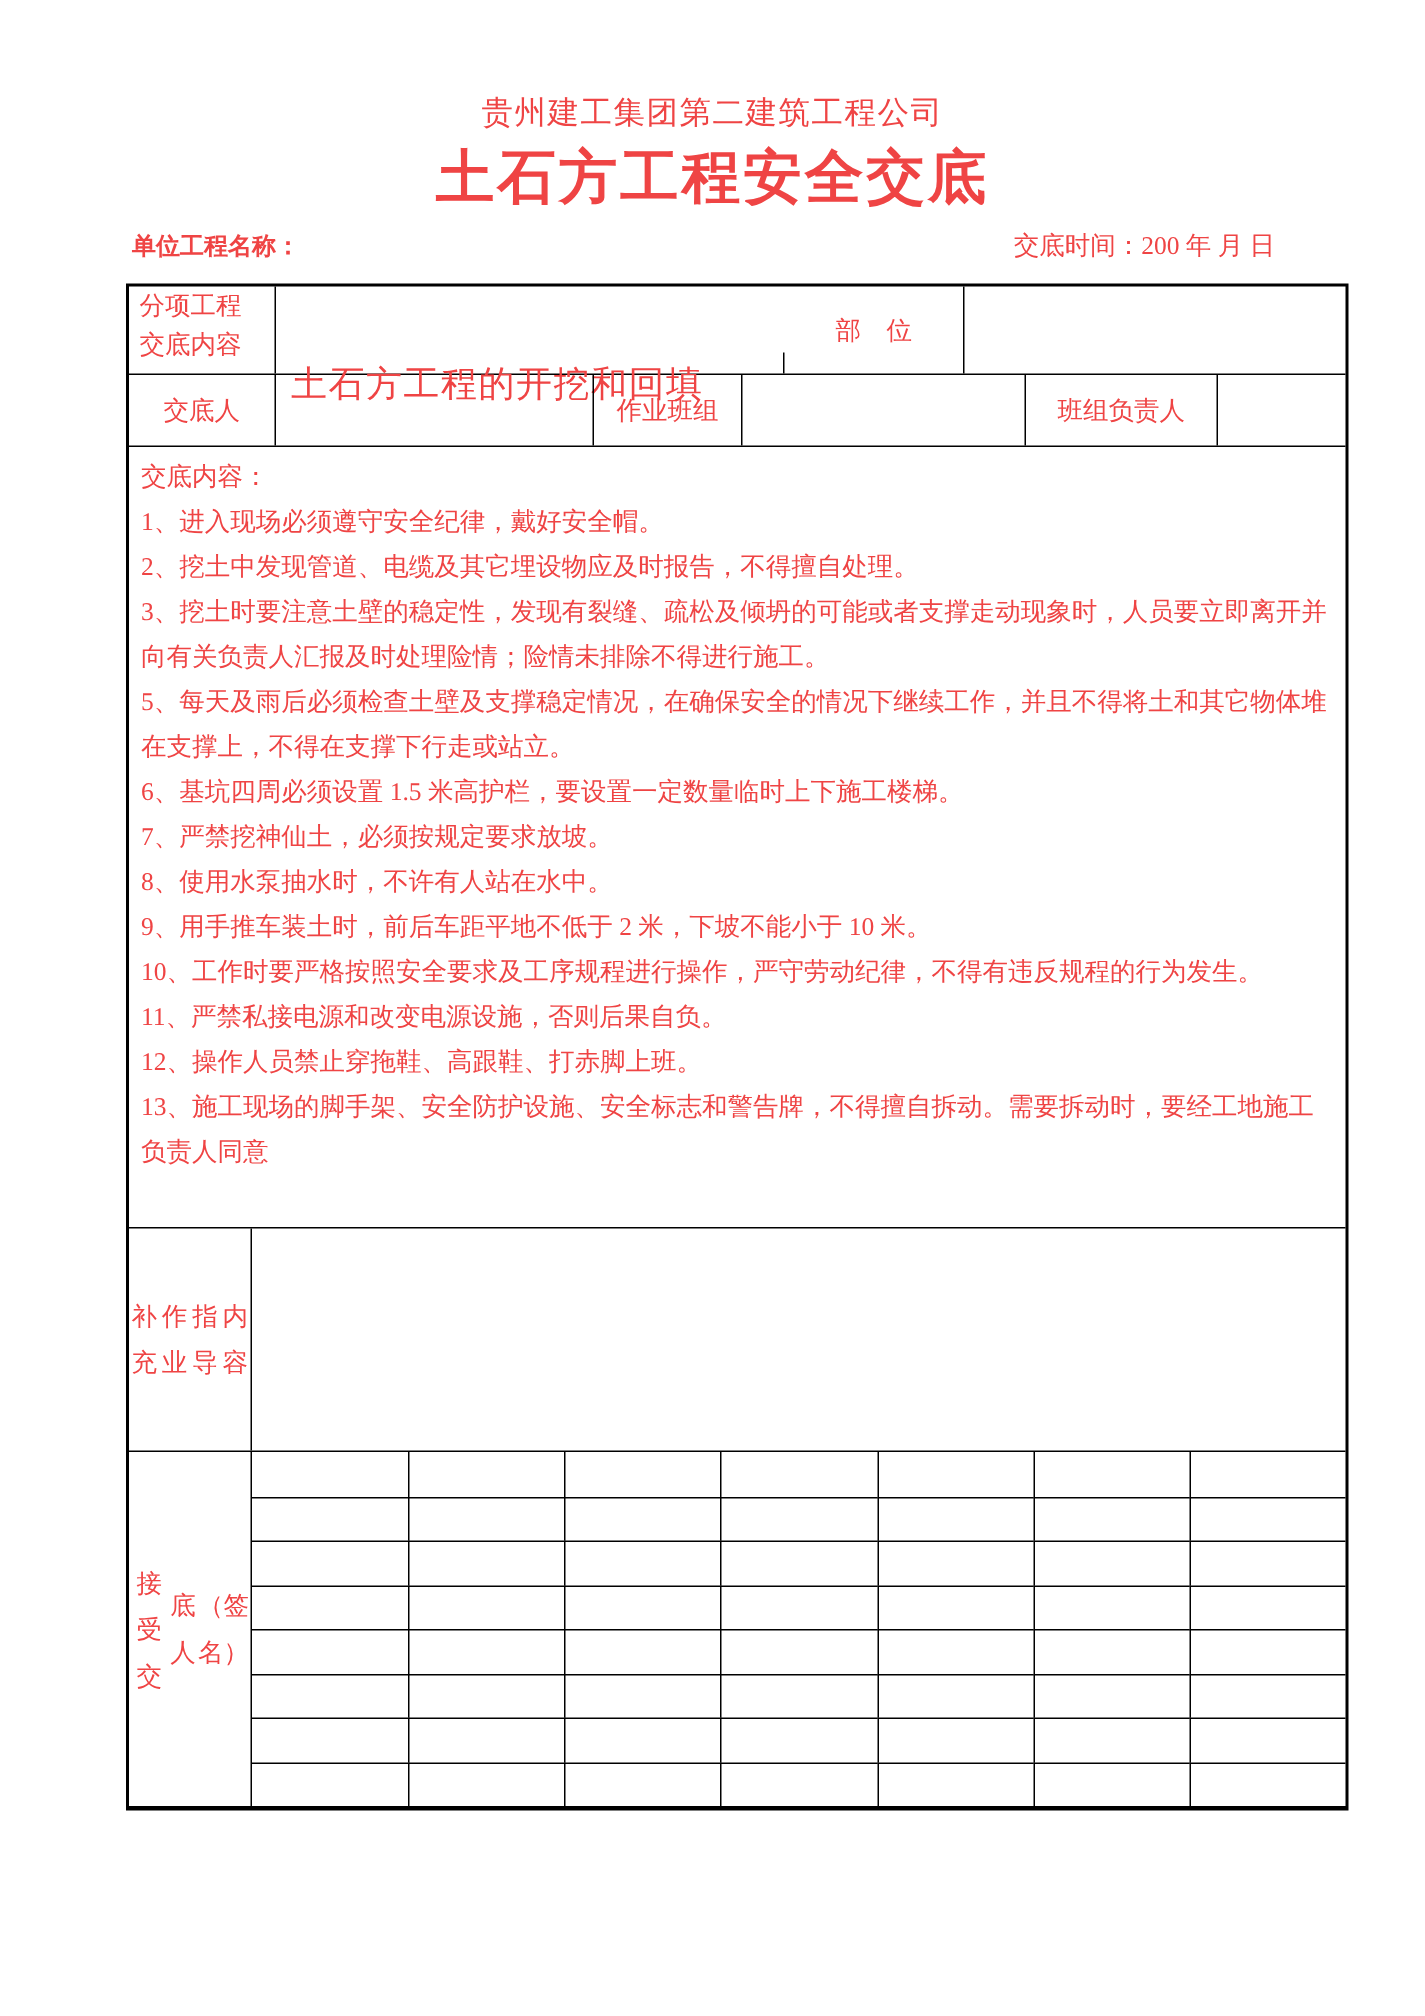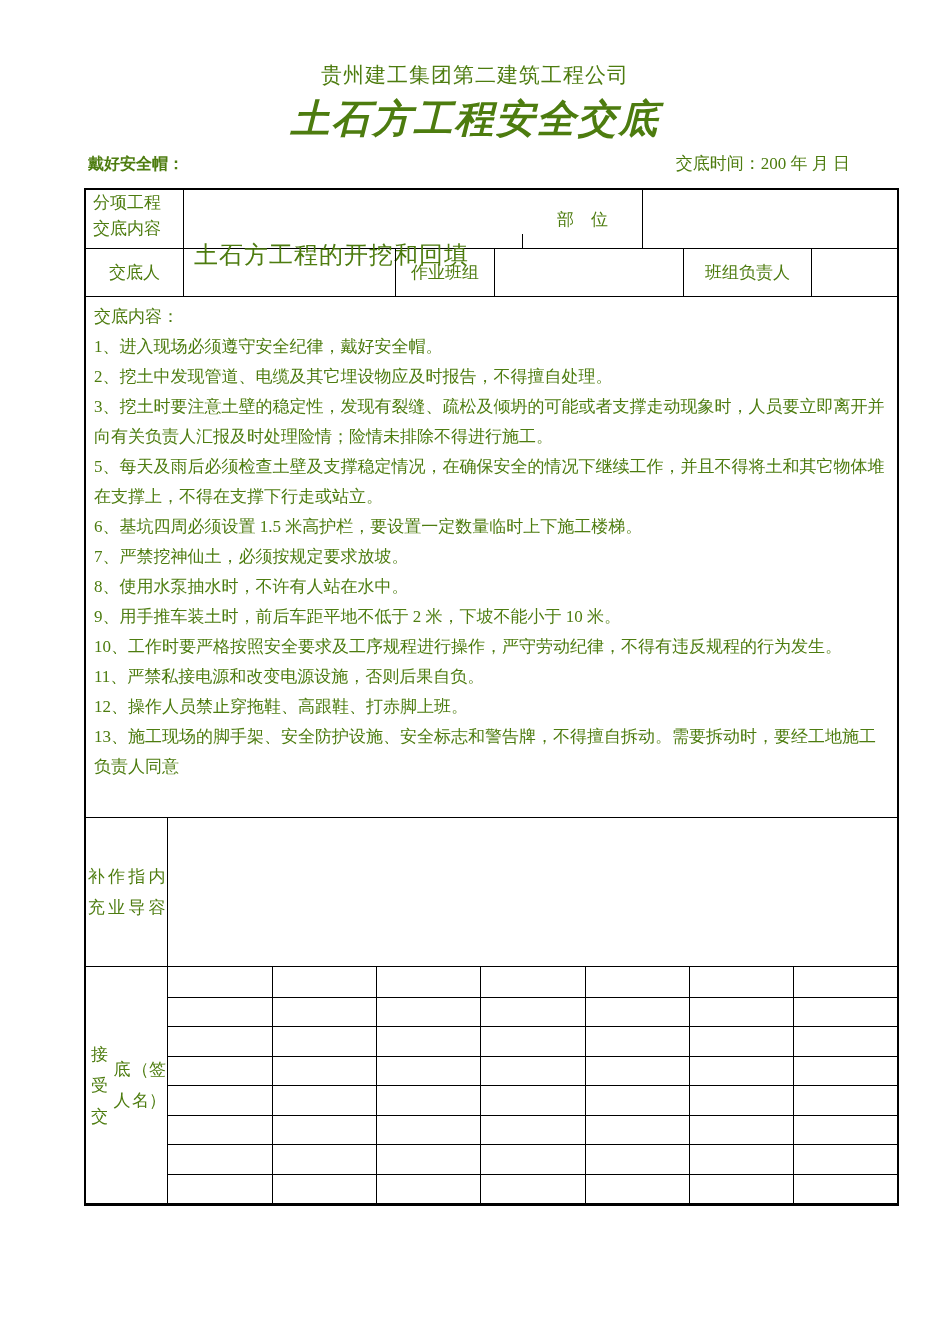--- a/index.html
+++ b/index.html
@@ -1,23 +1,23 @@
 <!DOCTYPE html>
 <html><head>
 <meta charset="utf-8">
 <style>
   html,body { margin:0; padding:0; background:#ffffff; }
   .page {
-    width:950px; height:1332px; background:#ffffff; color:#4d7c0f;
+    width:950px; height:1332px; background:#ffffff; color:#ef4444;
     font-family:"Liberation Serif", serif; overflow:hidden; position:relative;
   }
   .company { text-align:center; font-size:21px; line-height:30px; margin-top:60px; letter-spacing:1px; }
   .doc-title {
     text-align:center; font-size:39px; line-height:50px; margin-top:4px;
-    font-weight:bold; font-family:"Liberation Sans", sans-serif; letter-spacing:2px;font-style:italic;
+    font-weight:bold; font-family:"Liberation Sans", sans-serif; letter-spacing:2px;
   }
   .meta-row {
     display:flex; justify-content:space-between; align-items:baseline;
     margin:8px 100px 12px 88px; line-height:24px;
   }
   .meta-left { font-family:"Liberation Sans", sans-serif; font-weight:bold; font-size:16px; }
   .meta-right { font-size:17px; }
 
   .doc-table {
     margin-left:84px; width:815px; box-sizing:border-box;
@@ -63,21 +63,21 @@
 </style>
 </head>
 <body>
 
 <div class="page">
 
   <div class="company">贵州建工集团第二建筑工程公司</div>
   <div class="doc-title">土石方工程安全交底</div>
 
   <div class="meta-row">
-    <span class="meta-left">戴好安全帽：</span>
+    <span class="meta-left">单位工程名称：</span>
     <span class="meta-right"><span>交底时间：</span><span>200 年 月 日</span></span>
   </div>
 
   <div class="doc-table">
 
     <div class="row rowA">
       <div class="cell cA1">
         <div>分项工程</div>
         <div>交底内容</div>
       </div>

